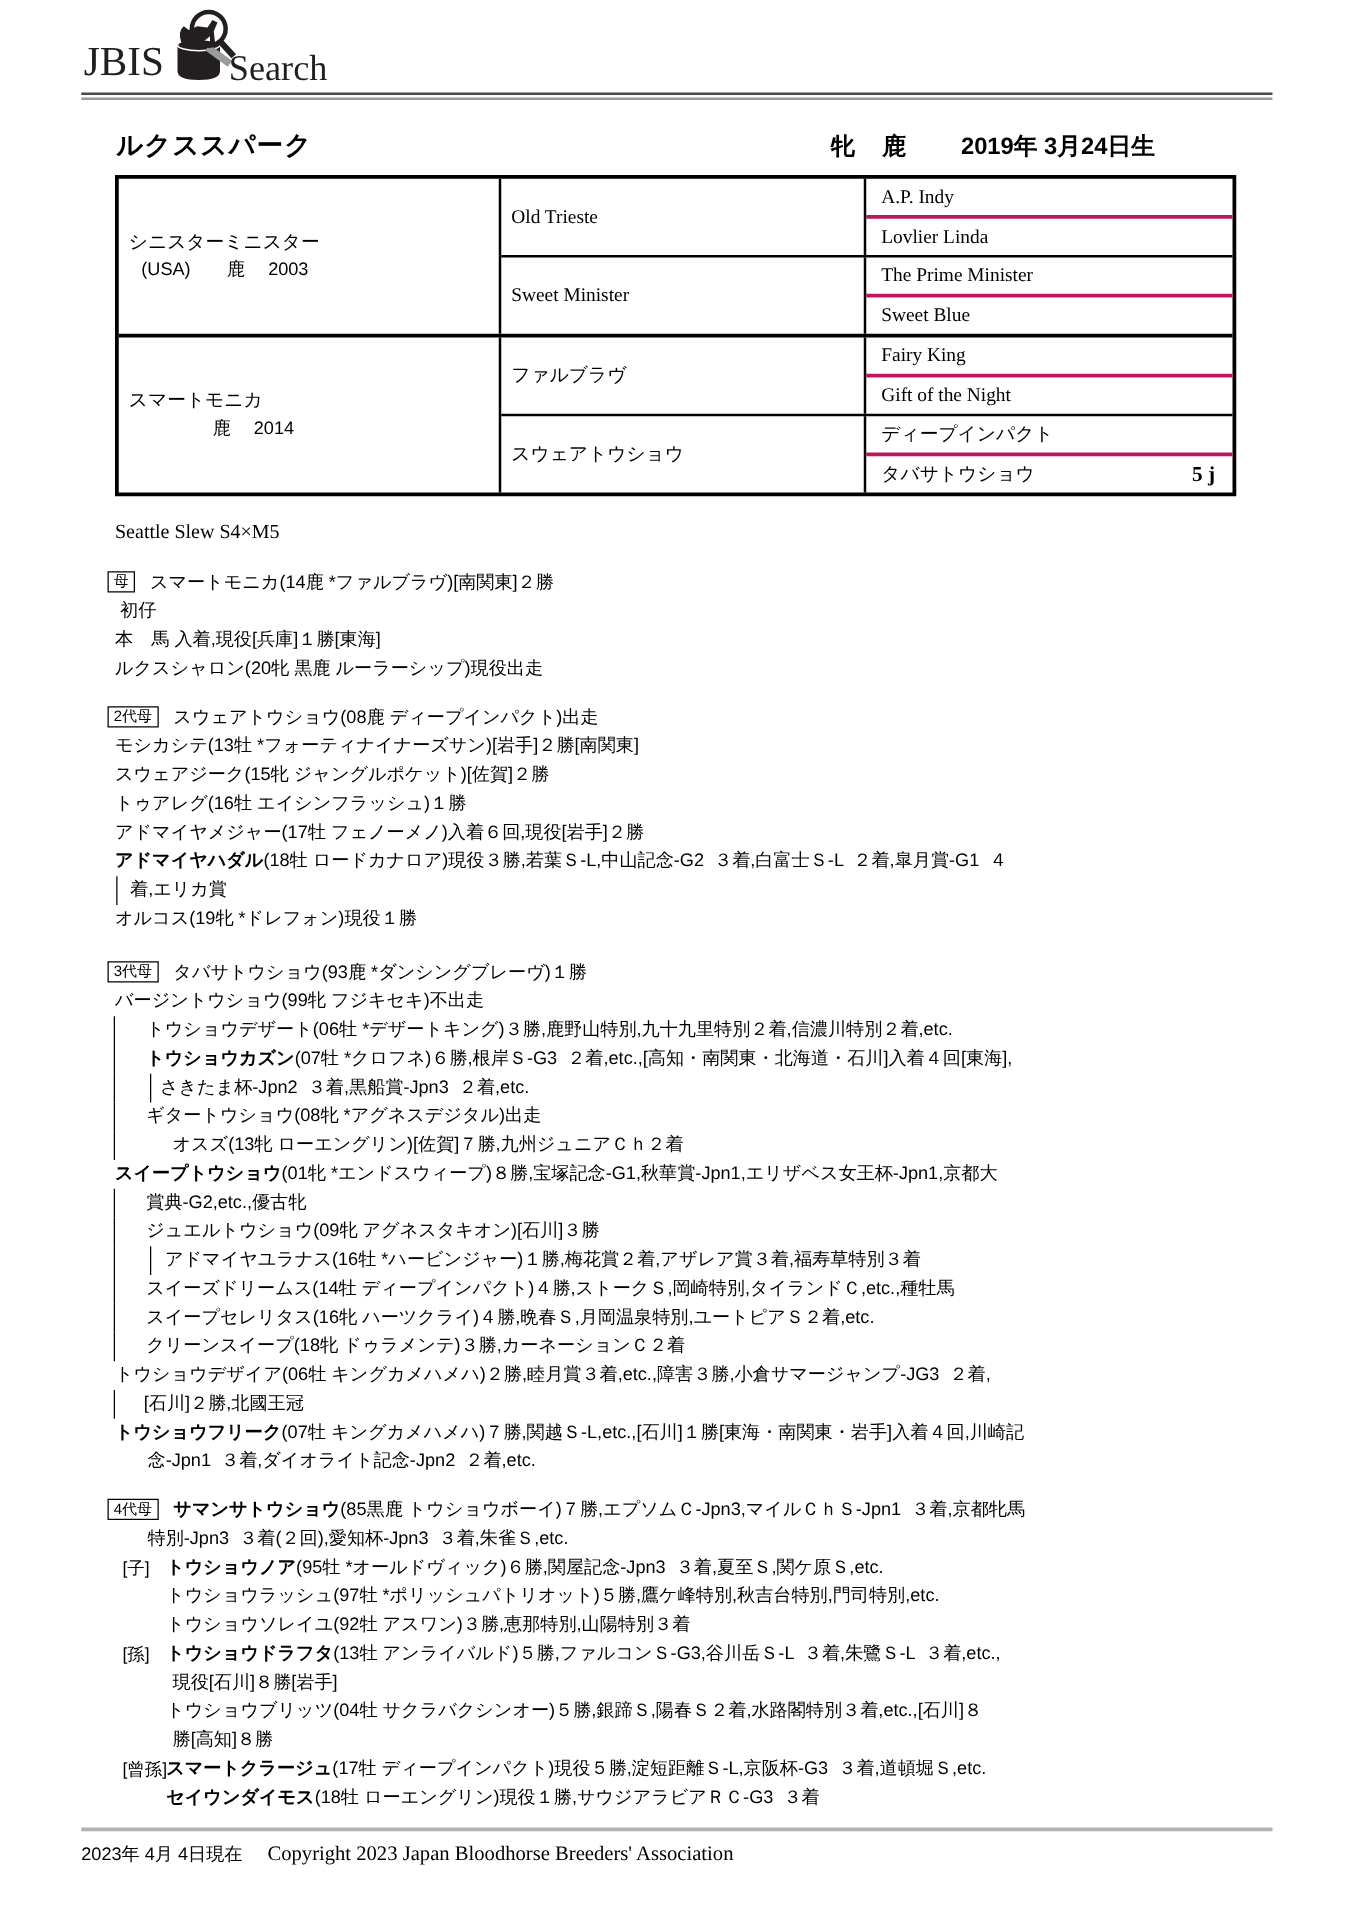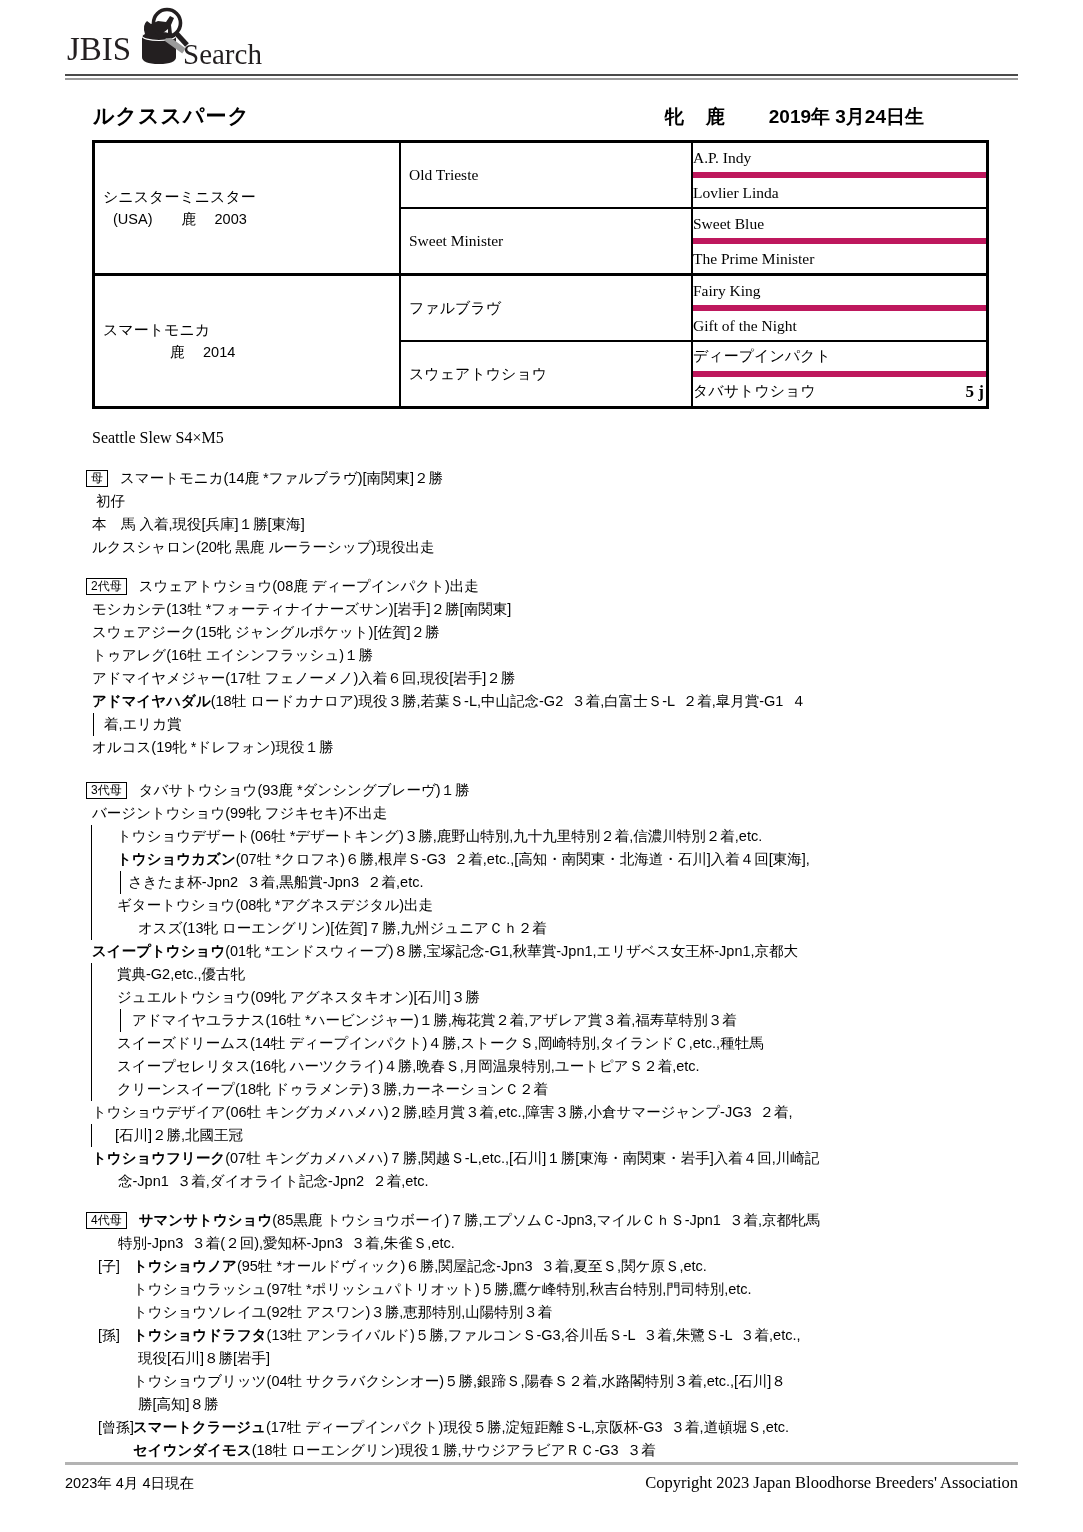--- a/index.html
+++ b/index.html
@@ -23,42 +23,42 @@
   .phalf{display:flex;}
   .phalf + .phalf{border-top:3px solid #000;}
   .pc1{width:306px;border-right:2px solid #000;display:flex;flex-direction:column;justify-content:center;
        padding-left:8px;box-sizing:border-box;}
   .pc23{flex:1;display:flex;flex-direction:column;}
   .pgroup{display:flex;}
   .pgroup + .pgroup{border-top:2px solid #000;}
   .gp{width:292px;border-right:2px solid #000;display:flex;align-items:center;padding-left:8px;
       box-sizing:border-box;font-size:15px;}
   .ggs{flex:1;display:flex;flex-direction:column;}
-  .gg{height:29px;display:flex;align-items:center;justify-content:space-between;padding:0 0;font-size:15px;}
-  .gg + .gg{border-top:6px solid #be185d;}
+  .gg{height:29px;display:flex;align-items:center;justify-content:space-between;padding:0 12px;font-size:15px;}
+  .gg + .gg{border-top:3px solid #be185d;}
   .latin{font-family:"Liberation Serif","DejaVu Serif",serif;font-size:15.5px;}
   .pname{font-weight:normal;font-size:15px;line-height:22px;}
   .pinfo{font-size:14.5px;line-height:22px;padding-left:10px;white-space:pre;}
   .pinfo-dam{padding-left:67px;}
   .family{font-family:"Liberation Serif","DejaVu Serif",serif;font-size:17px;font-weight:bold;padding-right:2px;}
   
   .inbreed{margin:20px 0 0 27px;font-family:"Liberation Serif","DejaVu Serif",serif;font-size:16px;}
   .sections{margin-left:21px;}
   .section{margin-top:16px;}
   .section:nth-child(odd){margin-top:20px;}
   .line{position:relative;height:23px;line-height:23px;font-size:14.5px;white-space:pre;}
   .bname{font-weight:bold;}
   .secbox{display:inline-block;border:1px solid #000;font-size:12px;line-height:15px;padding:0 4px;
           margin-right:12px;vertical-align:1px;}
   .tbar{position:absolute;top:0;bottom:0;width:1px;background:#000;}
   .prefix{position:absolute;left:12px;font-size:14px;}
   
   .footer{position:absolute;top:1462px;left:65px;right:65px;}
   .frule{border-top:3px solid #b3b3b3;margin-bottom:8px;}
-  .frow{display:flex;justify-content:space-between;align-items:baseline;}
+  .frow{display:flex;justify-content:flex-start;align-items:baseline;gap:20px;}
   .fdate{font-size:14.5px;}
   .fcopy{font-family:"Liberation Serif","DejaVu Serif",serif;font-size:16.5px;}
 </style>
 </head>
 <body>
 
 <div class="page">
 
   <div class="logo-wrap">
     <svg viewBox="0 0 215 70" width="215" height="70">
@@ -100,24 +100,24 @@
               </div>
             <div class="gg">
                 <span class="latin">Lovlier Linda</span>
               </div>
           </div>
         </div>
         <div class="pgroup">
           <div class="gp latin">Sweet Minister</div>
           <div class="ggs">
             <div class="gg">
+                <span class="latin">The Prime Minister</span>
+              </div>
+            <div class="gg">
                 <span class="latin">Sweet Blue</span>
-              </div>
-            <div class="gg">
-                <span class="latin">The Prime Minister</span>
               </div>
           </div>
         </div>
       </div>
     </div>
     <div class="phalf">
       <div class="pc1">
         <div class="pname">スマートモニカ</div>
         <div class="pinfo pinfo-dam">鹿　 2014</div>
       </div>

